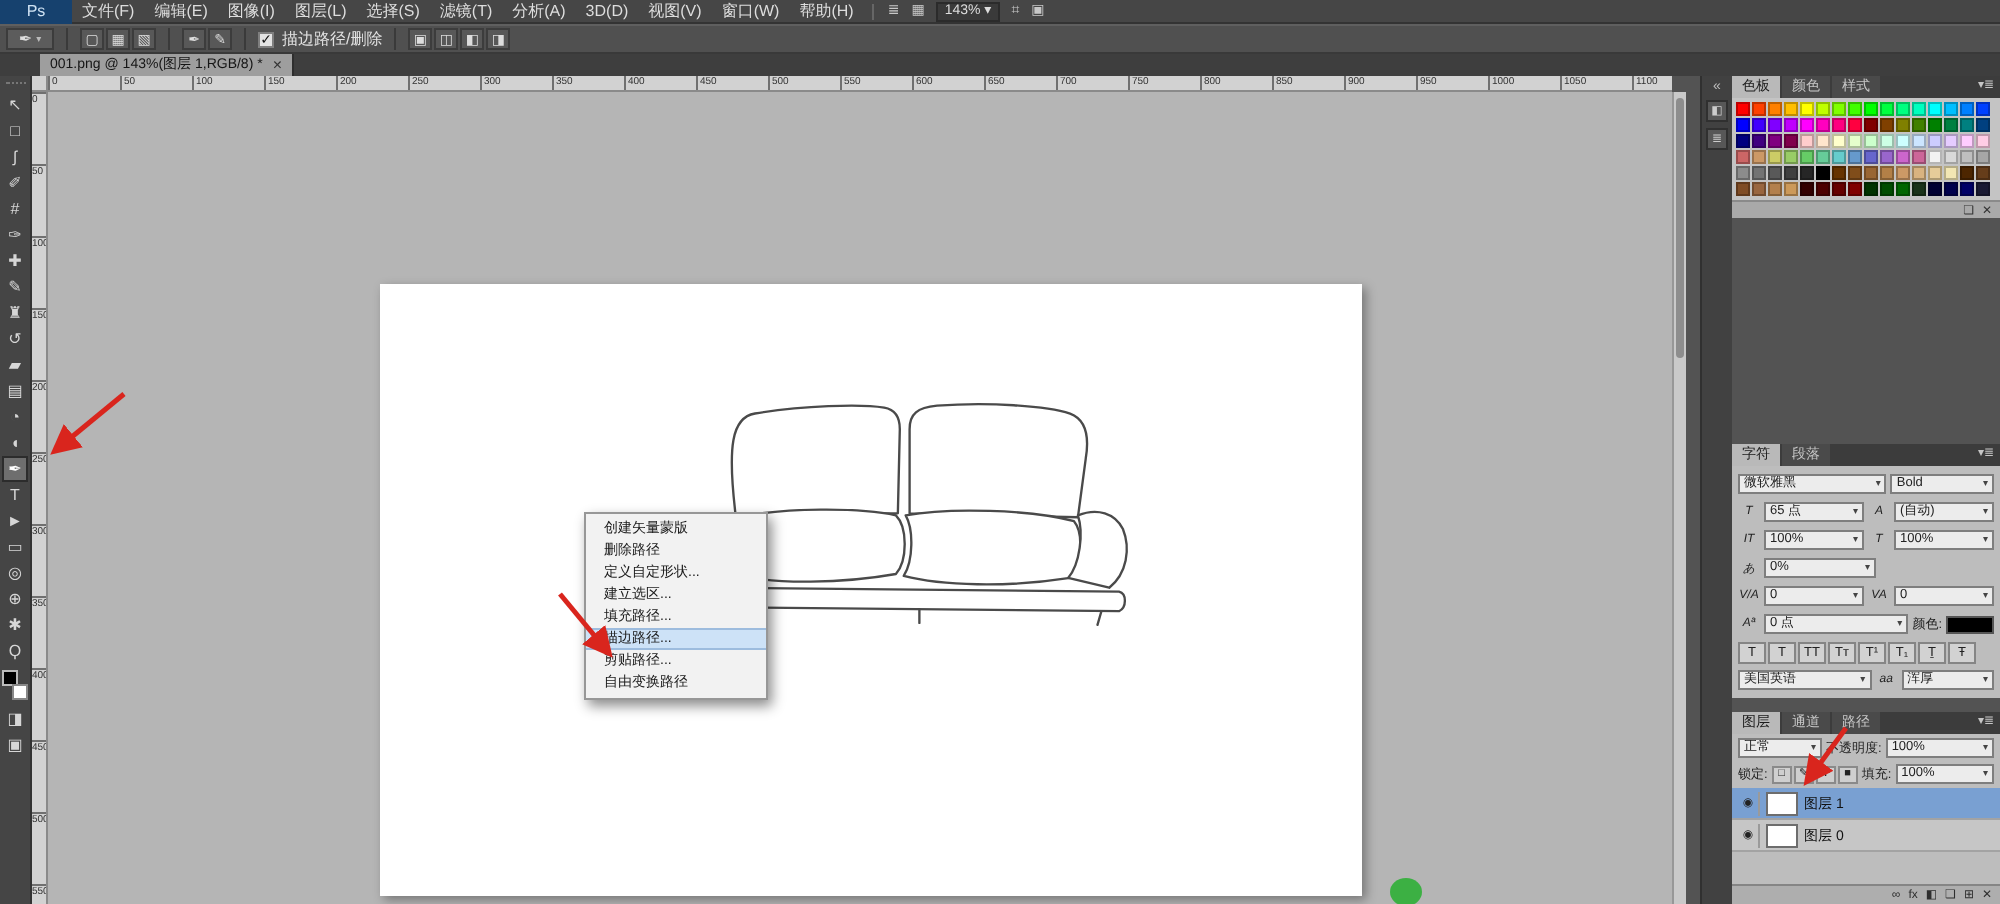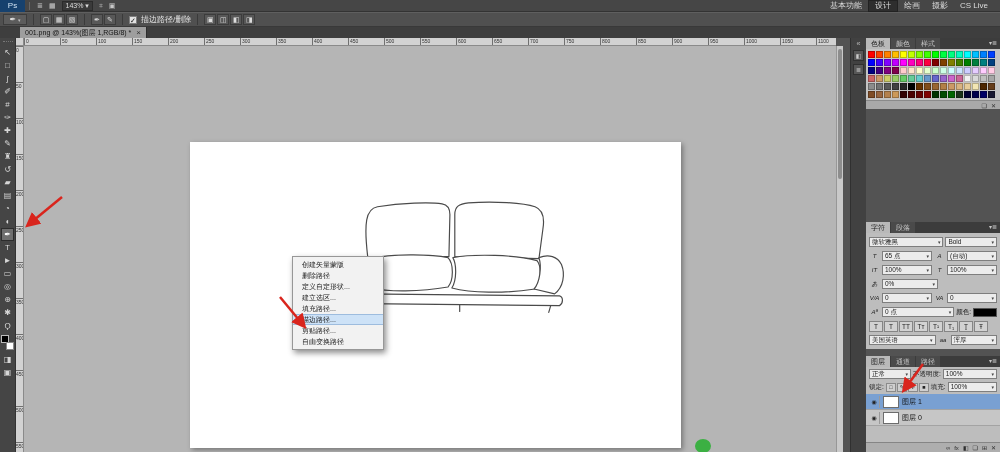--- a/index.html
+++ b/index.html
@@ -5,21 +5,21 @@
   * { box-sizing: border-box; }
   html,body { margin:0; padding:0; }
   body {
     width:1000px; height:452px; position:relative; overflow:hidden;
     background:#535353; font-family:"Liberation Sans","DejaVu Sans",sans-serif;
     font-size:8px; color:#222; -webkit-font-smoothing:antialiased;
   }
   
   .menubar { position:absolute; left:0; top:0; width:1000px; height:12px; background:#464646;
     display:flex; align-items:center; color:#ddd; border-bottom:1px solid #333; }
-  .logo { width:25px; height:12px; background:#16416e; color:#cfe2f3; font-size:8px; font-weight:normal;
+  .logo { width:36px; height:12px; background:#16416e; color:#cfe2f3; font-size:8px; font-weight:normal;
     display:flex; align-items:center; justify-content:center; }
   .menus { display:flex; height:12px; }
   .menu-item { padding:0 5px; line-height:12px; font-size:8px; white-space:nowrap; }
   .mb-sep { width:1px; height:8px; background:#666; margin:0 4px; }
   .mb-icon { padding:0 3px; font-size:7px; color:#c8c8c8; line-height:12px; }
   .zoom { background:#3a3a3a; border:1px solid #2b2b2b; padding:0 3px; font-size:7px; height:10px;
     line-height:8px; margin:0 3px; color:#ddd; }
   .workspaces { margin-left:auto; display:flex; align-items:center; height:12px; padding-right:6px; }
   .ws { padding:0 6px; line-height:12px; font-size:8px; color:#ddd; white-space:nowrap; }
   .ws.active { background:#2e2e2e; border:1px solid #222; line-height:10px; }
@@ -124,34 +124,40 @@
   .layers-footer { height:10px; background:#aeaeae; border-top:1px solid #858585; display:flex;
     justify-content:flex-end; gap:4px; align-items:center; padding-right:4px; font-size:6px; color:#2e2e2e; }
   
   .overlay { position:absolute; left:0; top:0; z-index:100; pointer-events:none; }
 </style>
 </head>
 <body>
 
 <div class="menubar">
   <div class="logo">Ps</div>
+  <div class="menus">
+
+  <span class="menu-item">文件(F)</span>
+      <span class="menu-item">编辑(E)</span>
+      <span class="menu-item">图像(I)</span>
+      <span class="menu-item">图层(L)</span>
+      <span class="menu-item">选择(S)</span>
+      <span class="menu-item">滤镜(T)</span>
+      <span class="menu-item">分析(A)</span>
+      <span class="menu-item">3D(D)</span>
+      <span class="menu-item">视图(V)</span>
+      <span class="menu-item">窗口(W)</span>
+      <span class="menu-item">帮助(H)</span>
+    </div>
   <span class="mb-sep"></span>
   <span class="mb-icon">≣</span>
   <span class="mb-icon">▦</span>
   <span class="zoom">143% ▾</span>
   <span class="mb-icon">⌗</span>
   <span class="mb-icon">▣</span>
-  <div class="workspaces">
-
-  <span class="ws">基本功能</span>
-      <span class="ws active">设计</span>
-      <span class="ws">绘画</span>
-      <span class="ws">摄影</span>
-      <span class="ws">CS Live</span>
-    </div>
 </div>
 
 <div class="optionsbar">
   <span class="ob-tool">
     <span>✒</span>
     <span class="caret">▾</span>
   </span>
   <span class="ob-sep"></span>
   <span class="ob-group">
 

